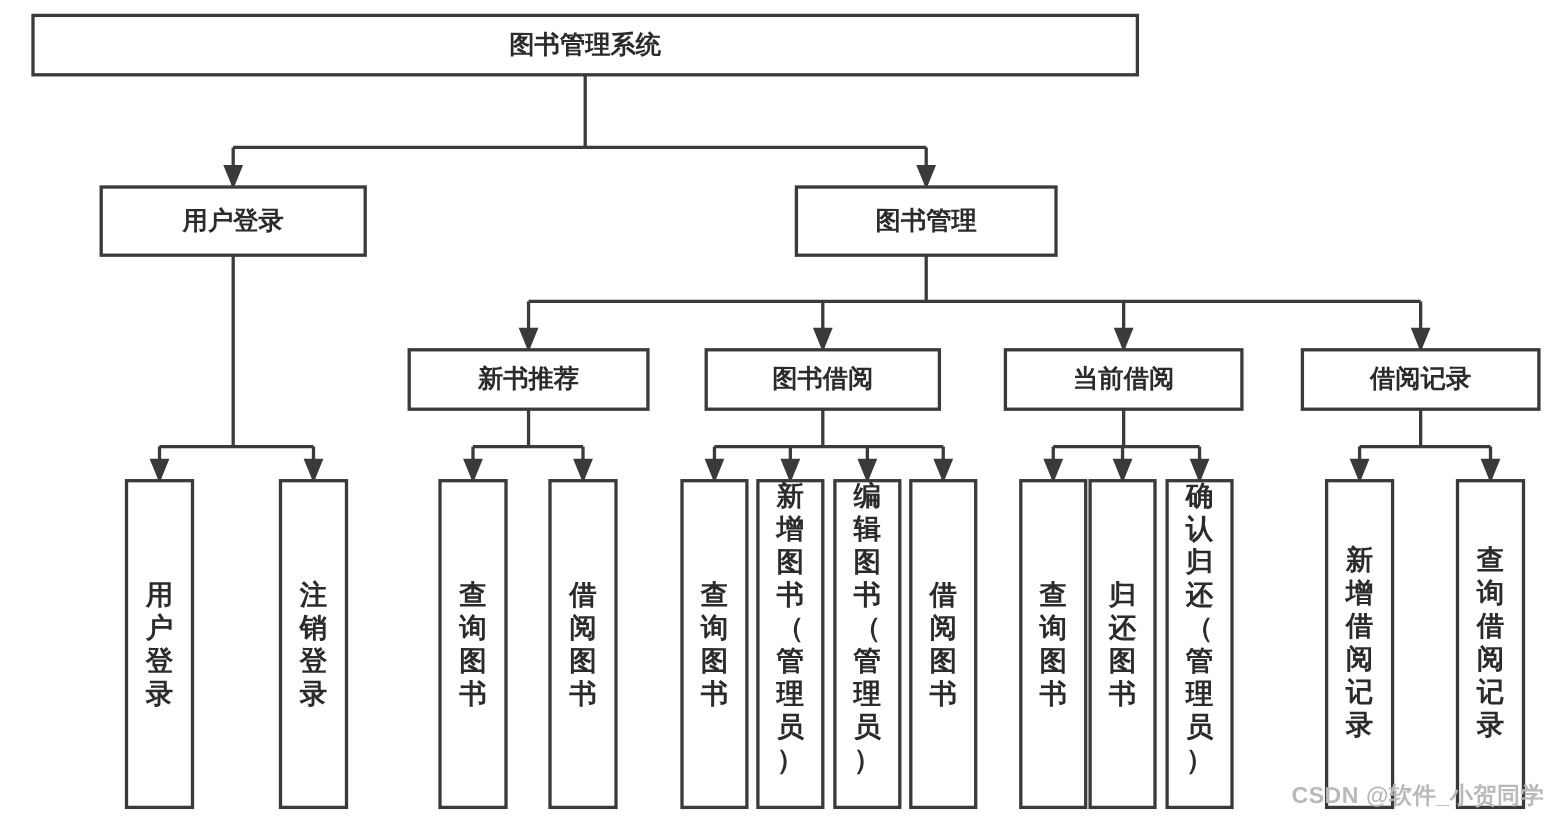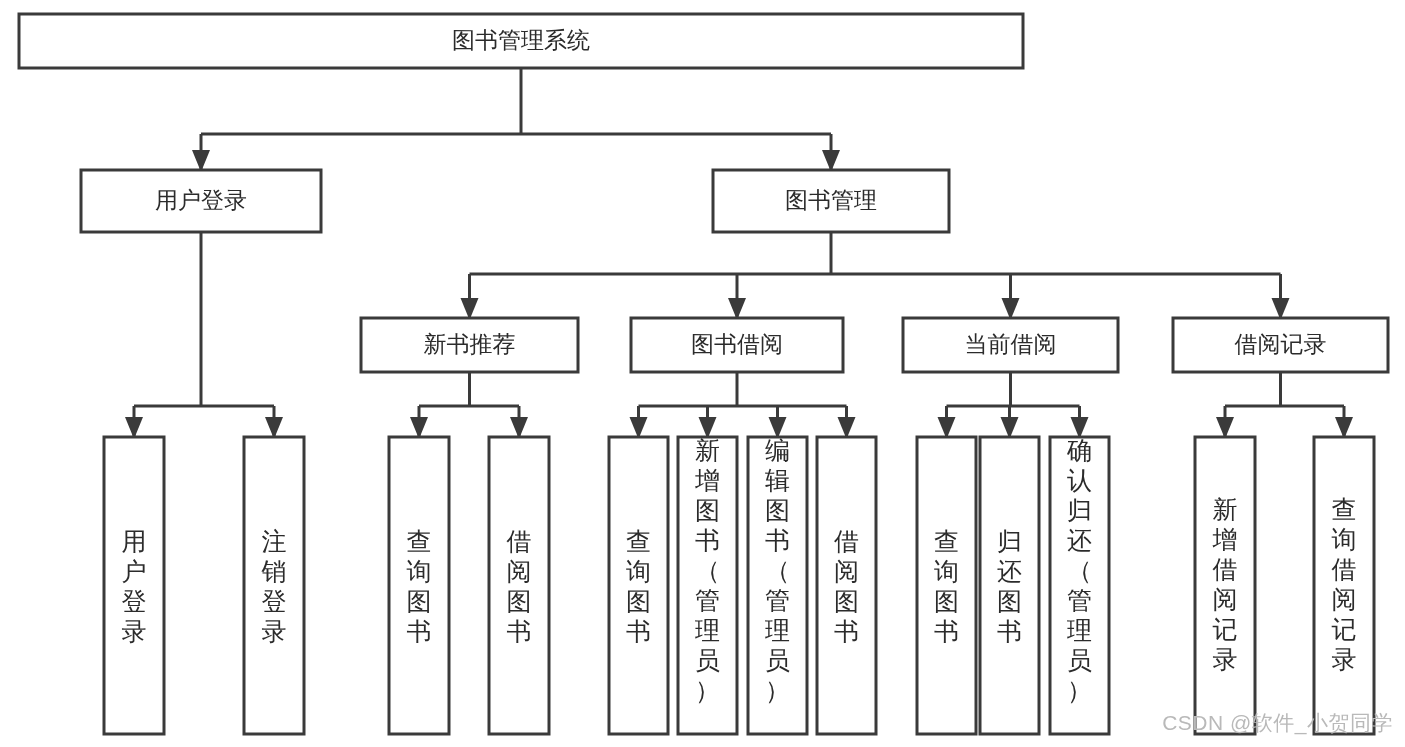--- a/index.html
+++ b/index.html
@@ -10,24 +10,25 @@
   }
   body {
     width: 1405px;
     height: 747px;
     position: relative;
     overflow: hidden;
     font-family: "Liberation Sans", "DejaVu Sans", sans-serif;
   }
   #diagram-root {
     position: absolute;
-    left: 1px;
+    left: 12px;
     top: 0;
     width: 1231px;
     height: 747px;
+    font-weight: bold;
   }
   svg.flow {
     display: block;
     width: 1405px;
     height: 747px;
   }
   .node-box {
     fill: #ffffff;
     stroke: #3a3a3a;
     stroke-width: 3;

